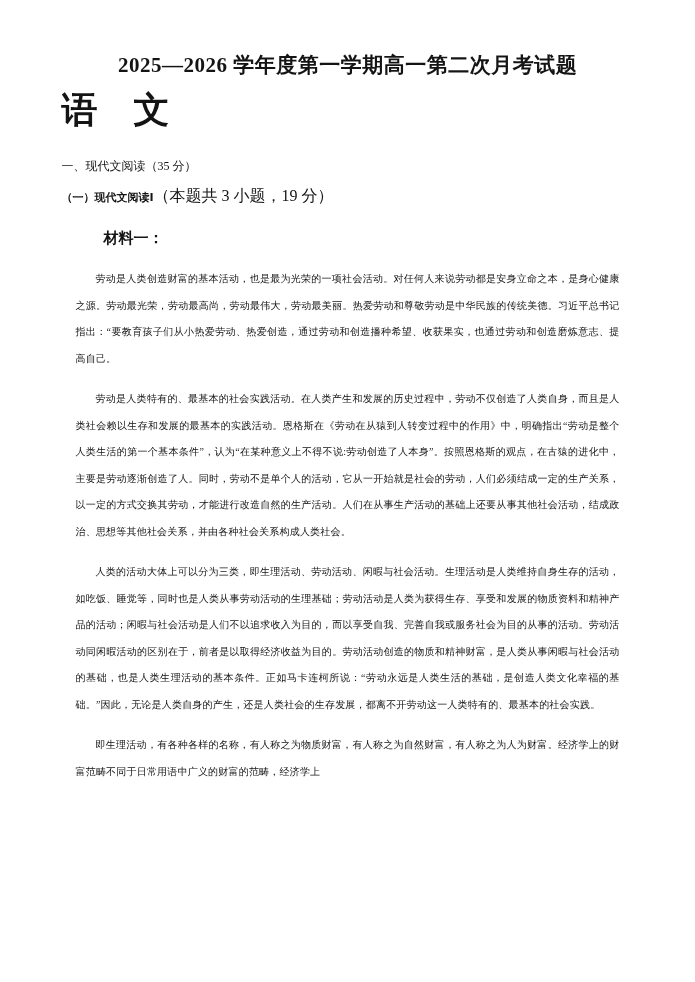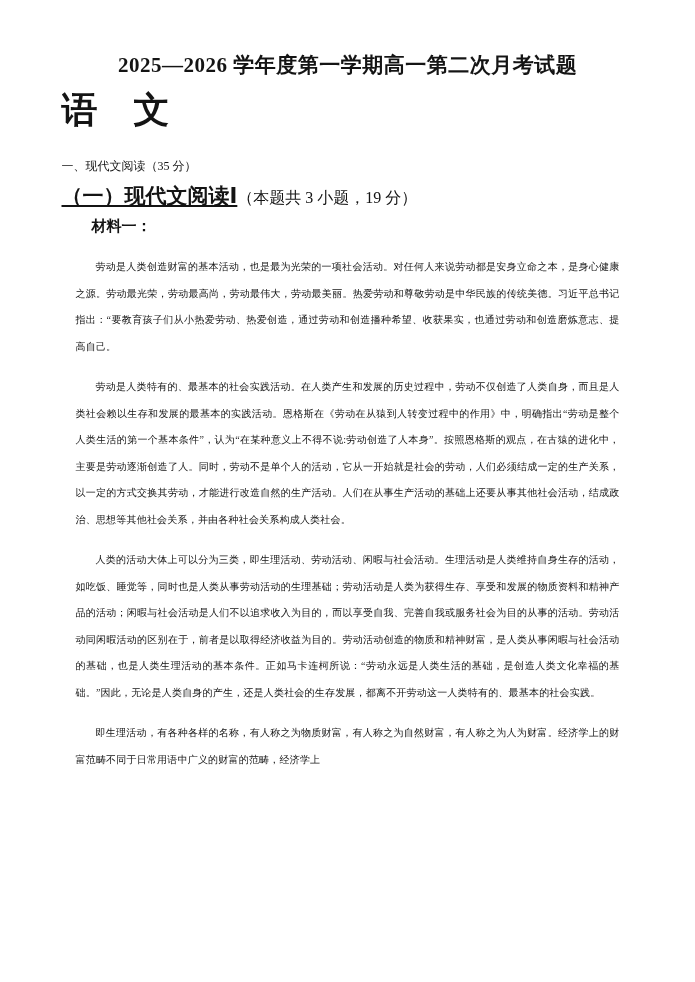--- a/index.html
+++ b/index.html
@@ -43,31 +43,30 @@
     margin: 0;
   }
   .sub-heading {
     font-size: 16px;
     line-height: 29px;
     margin: 0;
   }
   .sub-heading .bold-part {
     font-weight: bold;
     font-family: "Liberation Sans", "DejaVu Sans", sans-serif;
-    font-size: 21px;
-    text-decoration: underline;
+    font-size: 11px;
   }
   .instruction {
     margin: 0;
     text-indent: 2em;
     font-size: 15px;
     line-height: 29px;
   }
   .material-label {
-    margin: 0;
+    margin: 12px;
     text-indent: 2em;
     font-size: 15px;
     line-height: 28px;
     font-weight: bold;
     font-family: "Liberation Sans", "DejaVu Sans", sans-serif;
   }
   .body-para {
     margin: 14px;
     font-size: 10px;
     line-height: 26.5px;

